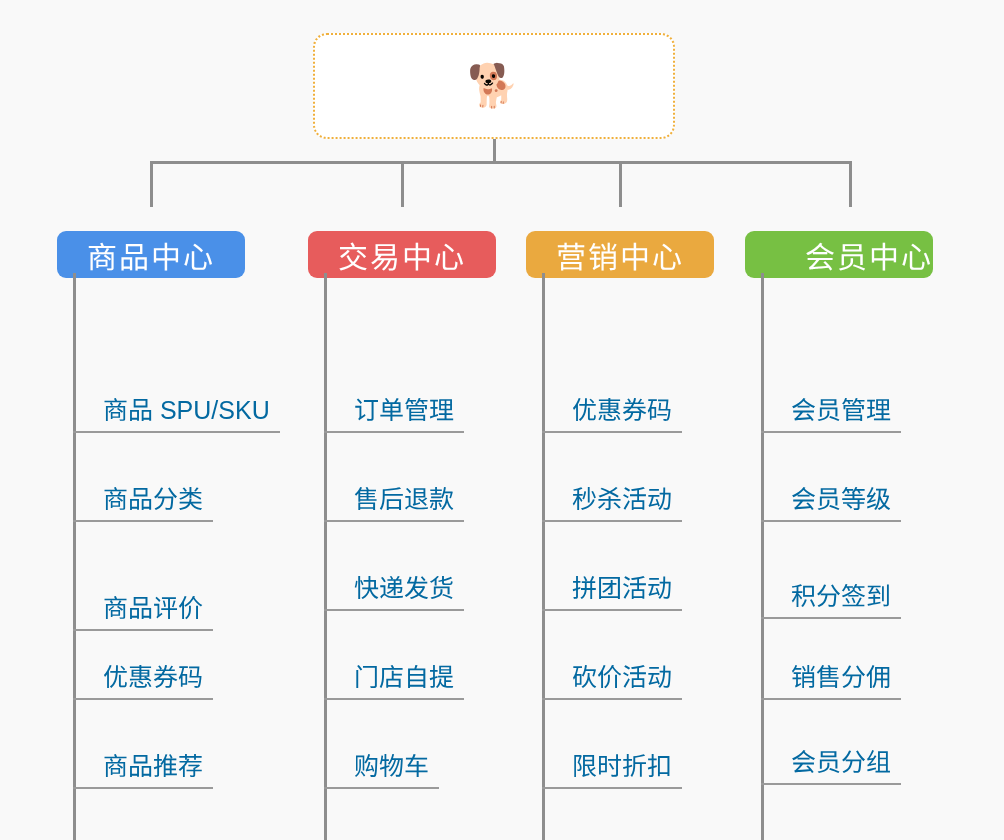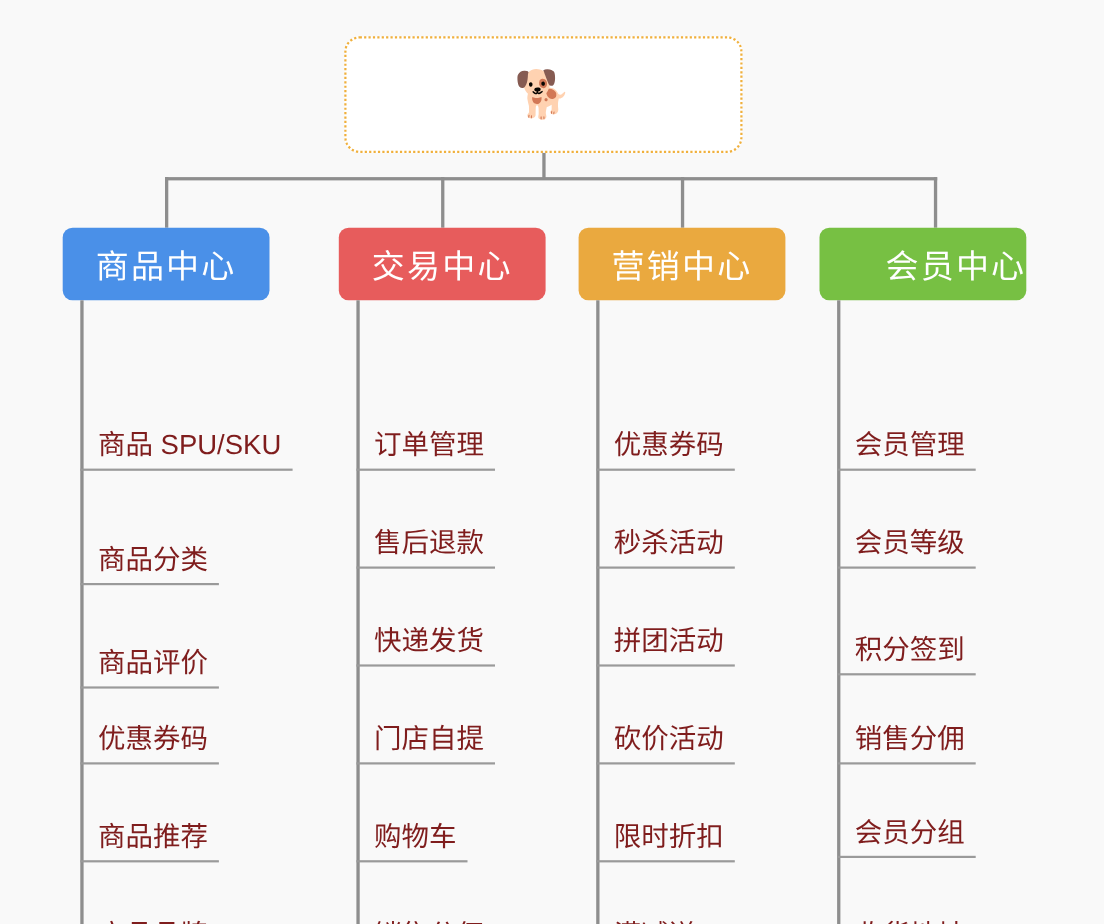--- a/index.html
+++ b/index.html
@@ -59,29 +59,30 @@
   .conn-h { height: 3px; }
 
   
   .column {
     position: absolute;
     top: 207px;
   }
   .cat-header {
     box-sizing: border-box;
     width: 188px;
-    height: 66px;
+    height: 47px;
     border-radius: 9px;
     display: flex;
     align-items: center;
     justify-content: center;
     color: #ffffff;
     font-size: 30px;
     letter-spacing: 2px;
     white-space: nowrap;
+    margin-top: 24px;
   }
 
   
   .trunk {
     position: absolute;
     left: 16px;
     top: 66px;
     width: 3px;
     background: #8e8e8e;
   }
@@ -93,23 +94,23 @@
   .leaf {
     position: absolute;
     left: 16px;
     height: 89px;
     display: flex;
     align-items: flex-end;
     box-sizing: border-box;
   }
   .leaf-label {
     display: inline-block;
-    padding: 0 10px 7px 16px;
+    padding: 0 10px 7px 30px;
     font-size: 25px;
-    color: #7f1d1d;
+    color: #0369a1;
     white-space: nowrap;
     border-bottom: 2px solid #9a9a9a;
     line-height: 1.1;
   }
 </style>
 </head>
 <body style="background: rgb(249, 249, 249);">
 
 <div id="mindmap">
 
@@ -128,21 +129,21 @@
 
   <div class="column" style="left:57px;">
     <div class="cat-header" style="background: rgb(74, 144, 232);">
       <span>商品中心</span>
     </div>
     <div class="trunk" style="height: 591px; background: rgb(142, 142, 142);"></div>
     <div class="leaf-list">
       <div class="leaf" style="top:66px;">
         <span class="leaf-label">商品 SPU/SKU</span>
       </div>
-      <div class="leaf" style="top:170px;">
+      <div class="leaf" style="top:155px;">
         <span class="leaf-label">商品分类</span>
       </div>
       <div class="leaf" style="top:244px;margin-top:20px;">
         <span class="leaf-label">商品评价</span>
       </div>
       <div class="leaf" style="top:333px;">
         <span class="leaf-label">优惠券码</span>
       </div>
       <div class="leaf" style="top:422px;">
         <span class="leaf-label">商品推荐</span>

